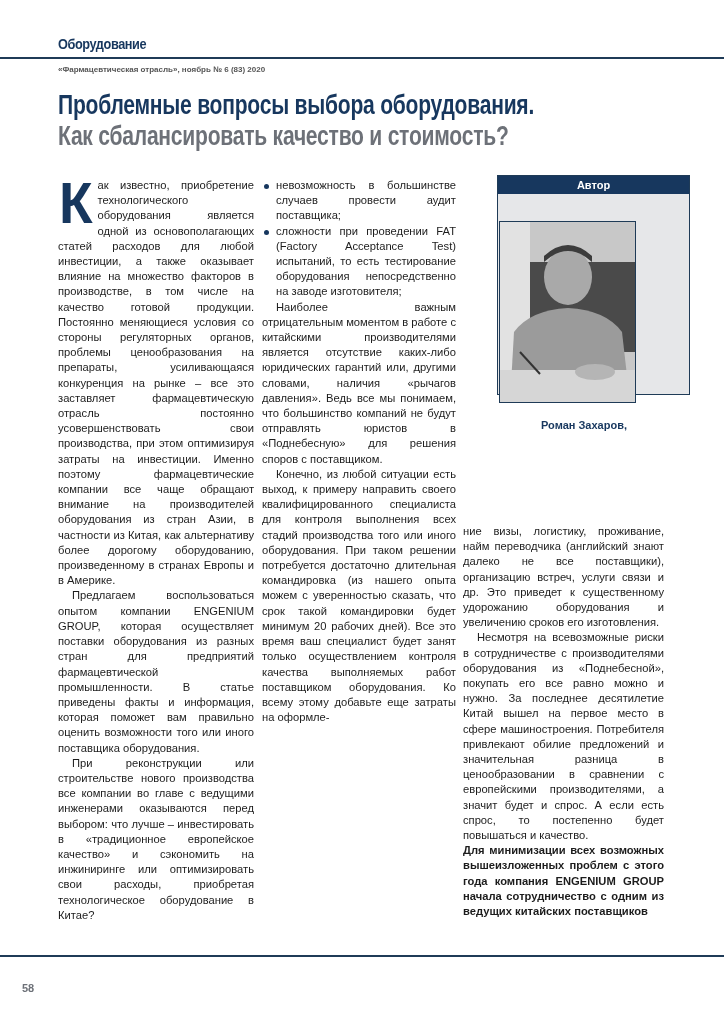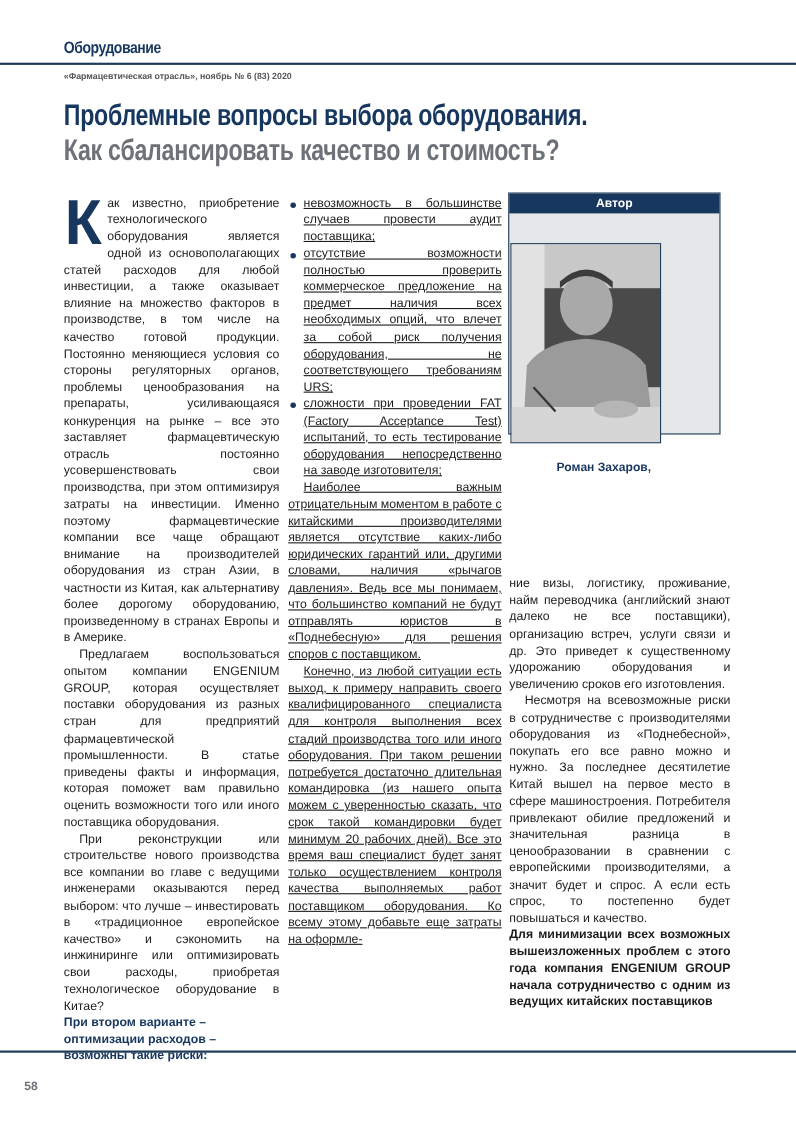--- a/index.html
+++ b/index.html
@@ -6,28 +6,28 @@
   body{width:724px;height:1024px;position:relative;overflow:hidden;font-family:"Liberation Sans",sans-serif;color:#1c1c1c;}
   .section{position:absolute;left:58px;top:35px;font-family:"Liberation Sans",sans-serif;font-weight:bold;font-size:15px;color:#17375e;letter-spacing:-0.5px;transform:scaleX(0.85);transform-origin:left;}
   .top-rule{position:absolute;left:0;top:57px;width:724px;height:2px;background:#1f3b57;}
   .journal{position:absolute;left:58px;top:65px;font-size:8px;color:#555;font-weight:bold;}
   .title1{position:absolute;left:58px;top:90px;font-size:27px;font-weight:bold;color:#17375e;letter-spacing:-0.3px;transform:scaleX(0.78);transform-origin:left;white-space:nowrap;}
   .title2{position:absolute;left:58px;top:121px;font-size:27px;font-weight:bold;color:#6d7178;letter-spacing:-0.3px;transform:scaleX(0.78);transform-origin:left;white-space:nowrap;}
   .col{position:absolute;font-size:11.2px;line-height:15.2px;text-align:justify;font-family:"Liberation Sans",sans-serif;color:#1c1c1c;}
   .col p{margin:0;text-indent:14px;}
   .col p.noind{text-indent:0;}
   .c1{left:58px;top:178px;width:196px;}
-  .c2{left:262px;top:178px;width:194px;text-decoration:underline;}
+  .c2{left:262px;top:178px;width:194px;}
   .c3{left:463px;top:524px;width:201px;}
   .dropcap{float:left;font-size:58px;line-height:46px;font-weight:bold;color:#17375e;margin:2px 4px 0 0;font-family:"Liberation Sans",sans-serif;transform:scaleX(0.95);}
   .risk-head{margin-top:14px;font-weight:bold;color:#17375e;text-align:left;}
   ul.risks{list-style:none;margin:0;padding:0;}
   ul.risks li{position:relative;padding-left:14px;}
   ul.risks li:before{content:"";position:absolute;left:2px;top:6px;width:5px;height:5px;border-radius:50%;background:#17375e;}
-  .author-box{position:absolute;left:462px;top:175px;width:193px;height:220px;background:#e6e7e9;border:1px solid #1f3b57;box-sizing:border-box;}
+  .author-box{position:absolute;left:497px;top:175px;width:193px;height:220px;background:#e6e7e9;border:1px solid #1f3b57;box-sizing:border-box;}
   .author-hdr{height:18px;background:#17375e;color:#fff;font-weight:bold;font-size:11px;text-align:center;line-height:18px;}
   .photo{position:absolute;left:1px;top:45px;width:135px;height:180px;border:1px solid #1f3b57;overflow:hidden;background:linear-gradient(180deg,#cfcfcf 0%,#b9b9b9 40%,#9a9a9a 100%);}
   .author-name{position:absolute;left:15px;top:243px;font-size:11px;font-weight:bold;color:#17375e;padding-left:28px;}
   .author-role{position:absolute;left:15px;top:258px;font-size:11px;line-height:15px;color:#222;width:175px;}
   .closing{margin-top:14px;font-weight:bold;text-indent:0 !important;}
   .bottom-rule{position:absolute;left:0;top:955px;width:724px;height:2px;background:#1f3b57;}
   .pagenum{position:absolute;left:22px;top:982px;font-size:11px;font-weight:bold;color:#6d7178;}
 </style>
 </head>
 <body>
@@ -36,27 +36,25 @@
 <div class="top-rule"></div>
 <div class="journal">«Фармацевтическая отрасль», ноябрь № 6 (83) 2020</div>
 
 <div class="title1">Проблемные вопросы выбора оборудования.</div>
 <div class="title2">Как сбалансировать качество и стоимость?</div>
 
 <div class="col c1">
   <p class="noind"><span class="dropcap">К</span><span>ак известно, приобретение технологического оборудования является одной из основополагающих статей расходов для любой инвестиции, а также оказывает влияние на множество факторов в производстве, в том числе на качество готовой продукции. Постоянно меняющиеся условия со стороны регуляторных органов, проблемы ценообразования на препараты, усиливающаяся конкуренция на рынке – все это заставляет фармацевтическую отрасль постоянно усовершенствовать свои производства, при этом оптимизируя затраты на инвестиции. Именно поэтому фармацевтические компании все чаще обращают внимание на производителей оборудования из стран Азии, в частности из Китая, как альтернативу более дорогому оборудованию, произведенному в странах Европы и в Америке.</span></p>
   <p>Предлагаем воспользоваться опытом компании ENGENIUM GROUP, которая осуществляет поставки оборудования из разных стран для предприятий фармацевтической промышленности. В статье приведены факты и информация, которая поможет вам правильно оценить возможности того или иного поставщика оборудования.</p>
   <p>При реконструкции или строительстве нового производства все компании во главе с ведущими инженерами оказываются перед выбором: что лучше – инвестировать в «традиционное европейское качество» и сэкономить на инжиниринге или оптимизировать свои расходы, приобретая технологическое оборудование в Китае?</p>
-  <p class="noind risk-head">При втором варианте – оптимизации расходов – возможны такие риски:</p>
 </div>
 
 <div class="col c2">
   <ul class="risks">
     <li>невозможность в большинстве случаев провести аудит поставщика;</li>
-    <li>отсутствие возможности полностью проверить коммерческое предложение на предмет наличия всех необходимых опций, что влечет за собой риск получения оборудования, не соответствующего требованиям URS;</li>
     <li>сложности при проведении FAT (Factory Acceptance Test) испытаний, то есть тестирование оборудования непосредственно на заводе изготовителя;</li>
   </ul>
   <p>Наиболее важным отрицательным моментом в работе с китайскими производителями является отсутствие каких-либо юридических гарантий или, другими словами, наличия «рычагов давления». Ведь все мы понимаем, что большинство компаний не будут отправлять юристов в «Поднебесную» для решения споров с поставщиком.</p>
   <p>Конечно, из любой ситуации есть выход, к примеру направить своего квалифицированного специалиста для контроля выполнения всех стадий производства того или иного оборудования. При таком решении потребуется достаточно длительная командировка (из нашего опыта можем с уверенностью сказать, что срок такой командировки будет минимум 20 рабочих дней). Все это время ваш специалист будет занят только осуществлением контроля качества выполняемых работ поставщиком оборудования. Ко всему этому добавьте еще затраты на оформле-</p>
 </div>
 
 <div class="author-box">
   <div class="author-hdr">Автор</div>
   <div class="photo">
     <svg width="135" height="180" viewBox="0 0 135 180">

